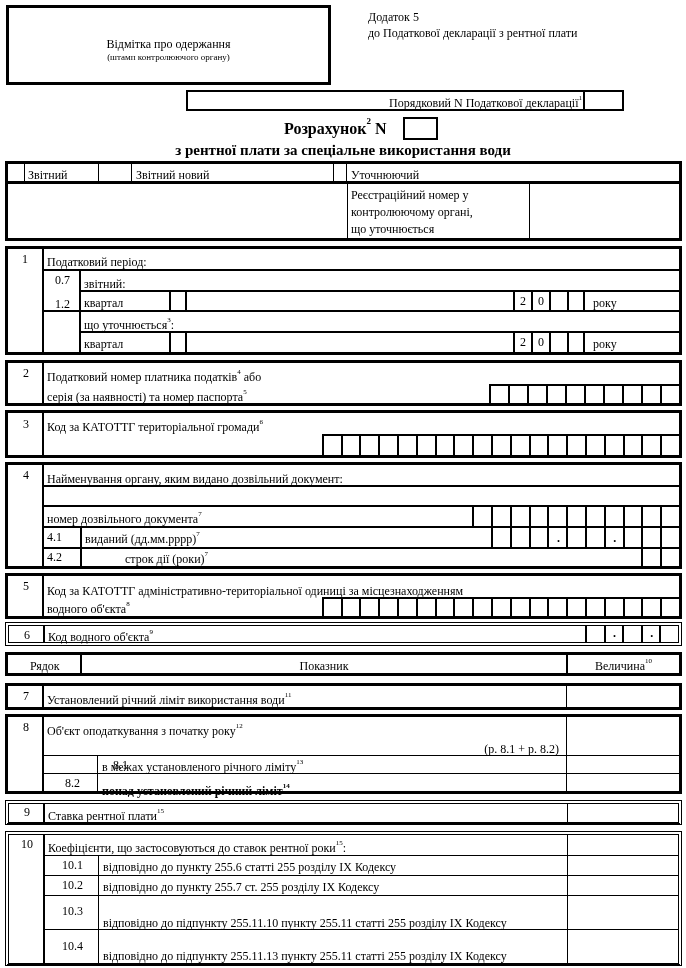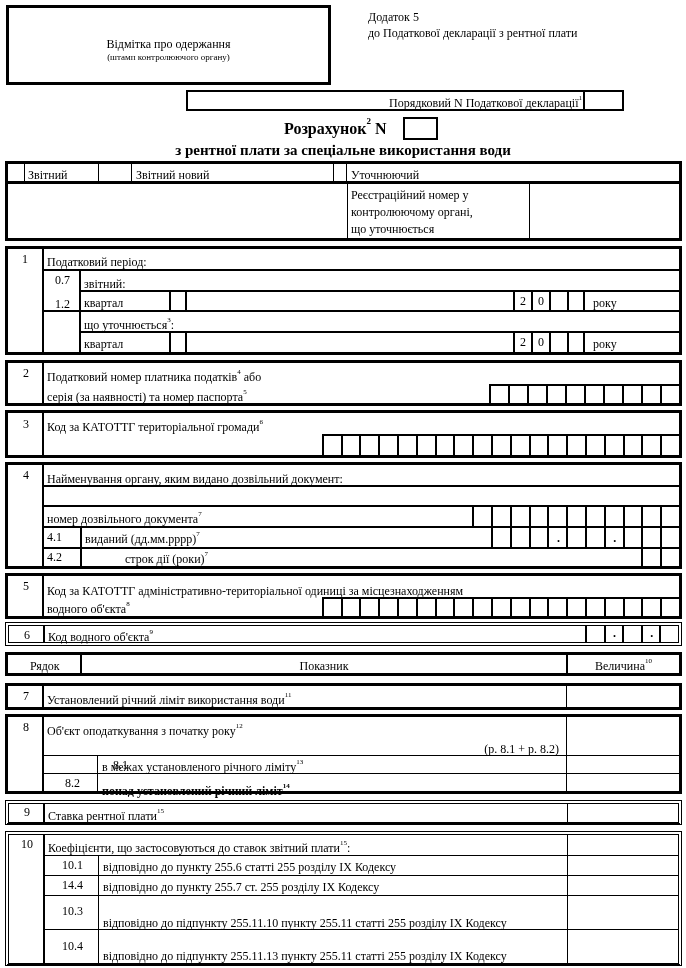--- a/index.html
+++ b/index.html
@@ -259,31 +259,31 @@
 <div class="abs" style="left:5px;top:800px;width:677px;height:25px;border:4px double #000;border-bottom:3px solid #000;">
   <div class="t" style="left:15px;top:2px;">9</div>
   <div class="vl" style="left:34px;top:0;height:100%;"></div>
   <div class="t" style="left:39px;top:6px;"><span>Ставка рентної плати</span><sup>15</sup></div>
   <div class="abs field" style="left:558px;top:0;right:0;height:100%;border-left:1px solid #000;"></div>
 </div>
 
 <div class="abs" style="left:5px;top:831px;width:677px;height:135px;border:4px double #000;border-bottom:3px solid #000;">
   <div class="t" style="left:12px;top:3px;">10</div>
   <div class="vl" style="left:34px;top:0;height:100%;"></div>
-  <div class="t" style="left:39px;top:7px;"><span>Коефіцієнти, що застосовуються до ставок звітний плати</span><sup>15</sup>:</div>
+  <div class="t" style="left:39px;top:7px;"><span>Коефіцієнти, що застосовуються до ставок рентної роки</span><sup>15</sup>:</div>
   <div class="abs field" style="left:558px;top:0;right:0;height:20px;border-left:1px solid #000;"></div>
   <div class="hl" style="left:36px;right:0;top:20px;height:1px;"></div>
   <div class="vl" style="left:89px;top:20px;bottom:0;width:1px;"></div>
 
   <div class="t" style="left:53px;top:24px;">10.1</div>
   <div class="t" style="left:94px;top:26px;">відповідно до пункту 255.6 статті 255 розділу IX Кодексу</div>
   <div class="abs field" style="left:558px;top:21px;right:0;height:19px;border-left:1px solid #000;"></div>
   <div class="hl" style="left:36px;right:0;top:40px;height:1px;"></div>
 
-  <div class="t" style="left:53px;top:44px;">14.4</div>
+  <div class="t" style="left:53px;top:44px;">10.2</div>
   <div class="t" style="left:94px;top:46px;">відповідно до пункту 255.7 ст. 255 розділу IX Кодексу</div>
   <div class="abs field" style="left:558px;top:41px;right:0;height:19px;border-left:1px solid #000;"></div>
   <div class="hl" style="left:36px;right:0;top:60px;height:1px;"></div>
 
   <div class="t" style="left:53px;top:70px;">10.3</div>
   <div class="t" style="left:94px;top:82px;">відповідно до підпункту 255.11.10 пункту 255.11 статті 255 розділу IX Кодексу</div>
   <div class="abs field" style="left:558px;top:61px;right:0;height:33px;border-left:1px solid #000;"></div>
   <div class="hl" style="left:36px;right:0;top:94px;height:1px;"></div>
 
   <div class="t" style="left:53px;top:105px;">10.4</div>

